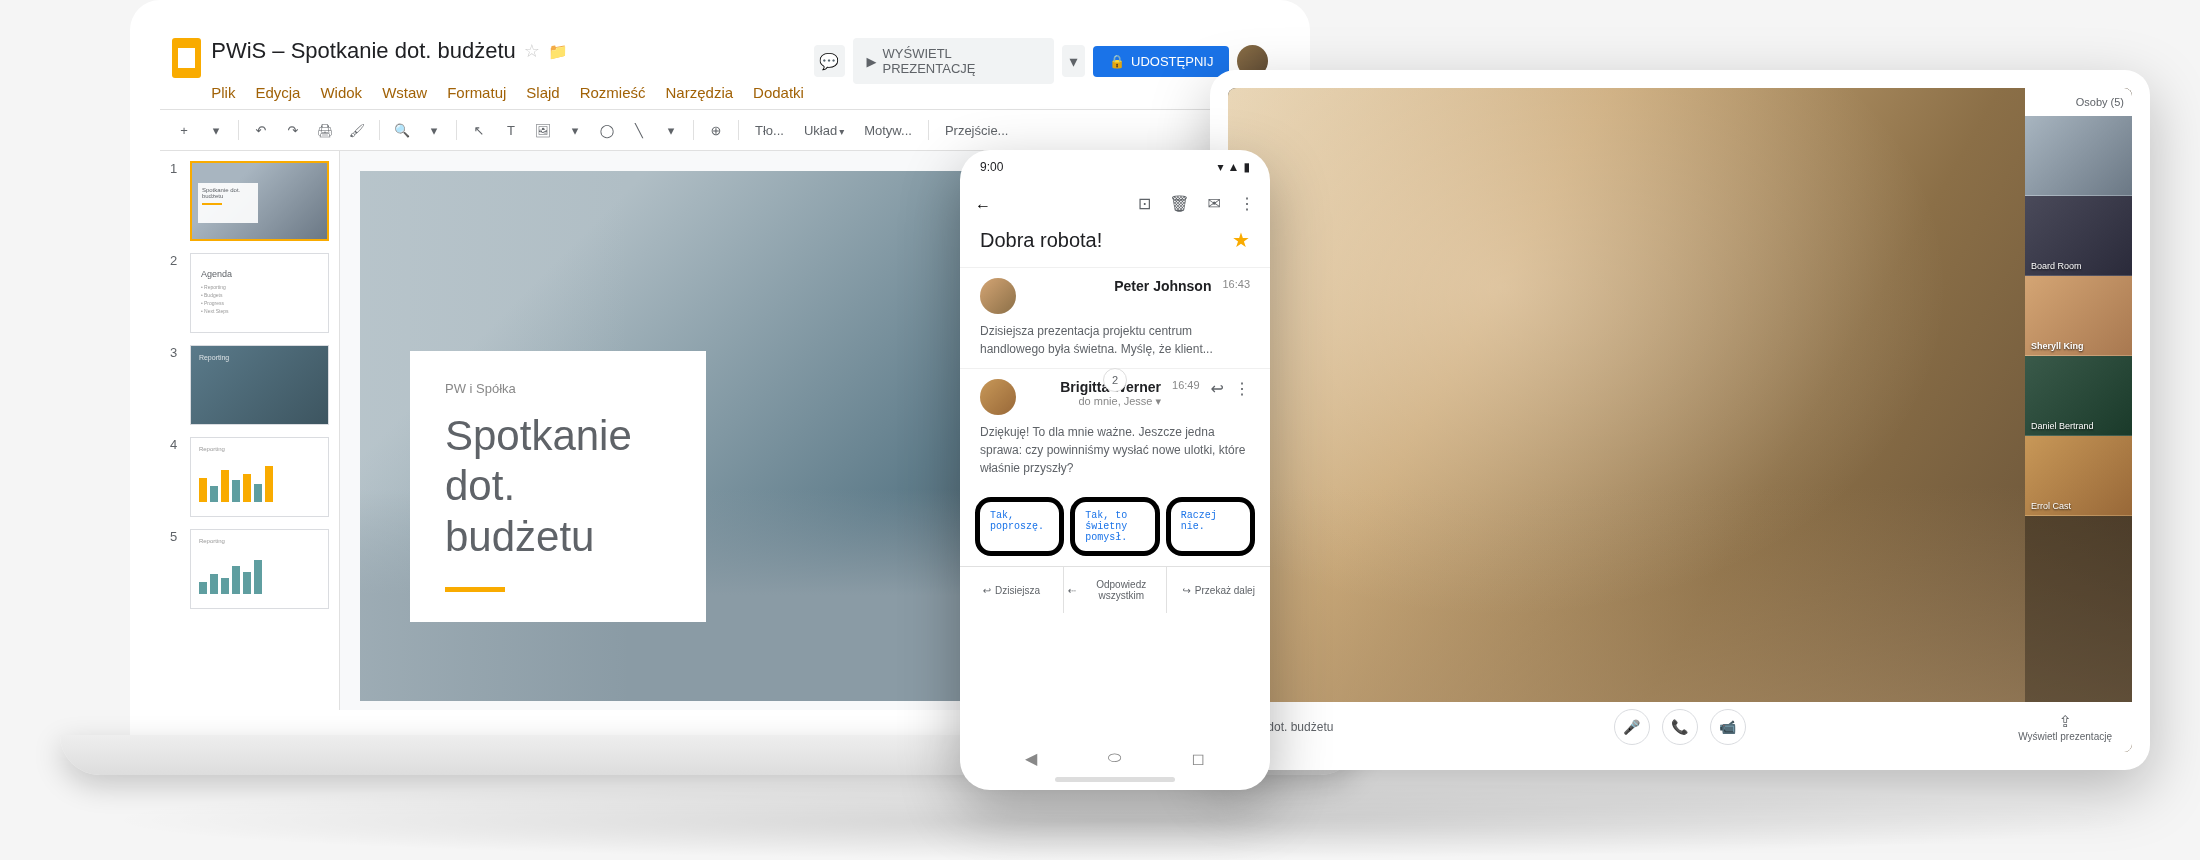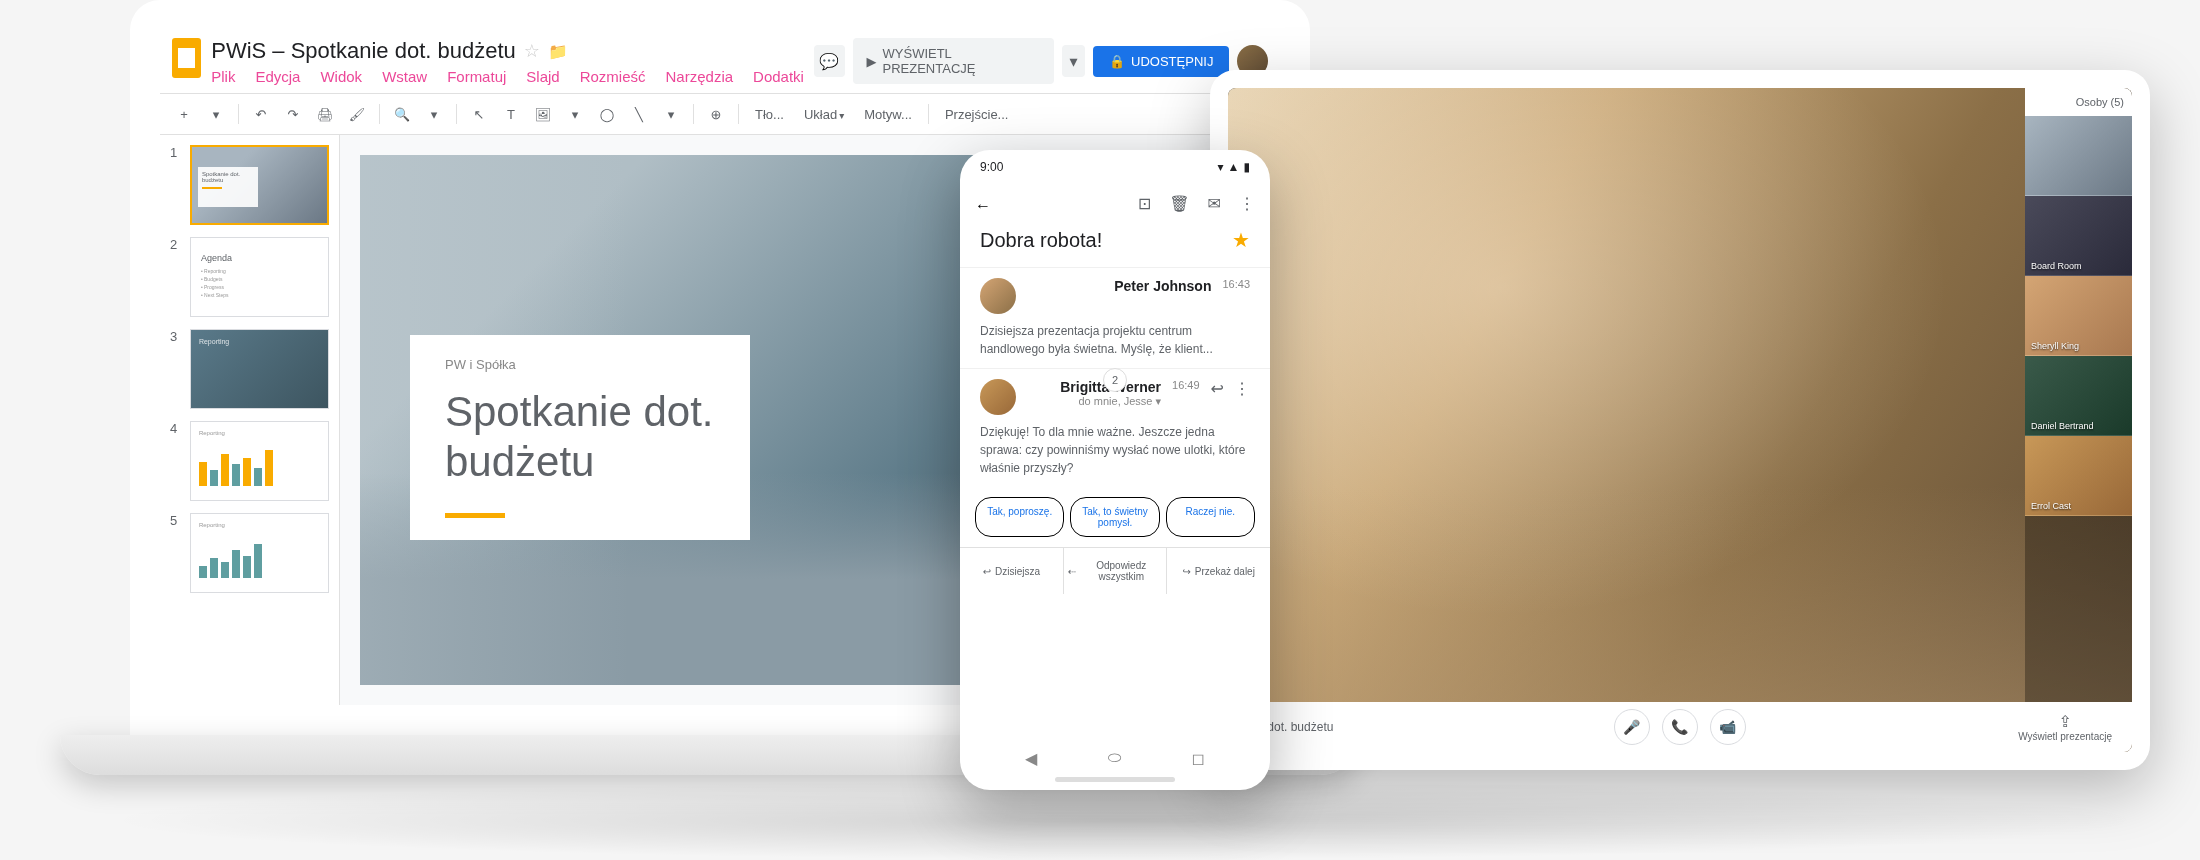--- a/index.html
+++ b/index.html
@@ -12,21 +12,21 @@
 
 
 .slides-header { display: flex; align-items: flex-start; padding: 8px 12px; gap: 10px; }
 .slides-logo { width: 30px; height: 40px; background: #f9ab00; border-radius: 3px; position: relative; }
 .slides-logo::after { content: ''; position: absolute; top: 10px; left: 6px; right: 6px; bottom: 10px; background: #fff; }
 .title-area { flex: 1; }
 .doc-title-row { display: flex; align-items: center; gap: 8px; }
 .doc-title { font-size: 22px; color: #202124; }
 .star-icon { color: #ccc; font-size: 18px; }
 .folder-icon { color: #888; font-size: 16px; }
-.menu-bar { display: flex; gap: 20px; margin-top: 4px; font-size: 15px; color: #ec4899; }
+.menu-bar { display: flex; gap: 20px; margin-top: 20px; font-size: 15px; color: #a16207; }
 .menu-item { cursor: pointer; }
 .header-right { display: flex; align-items: center; gap: 8px; }
 .comments-btn { width: 32px; height: 32px; background: #f1f3f4; border-radius: 4px; display: flex; align-items: center; justify-content: center; color: #5f6368; }
 .present-btn { background: #f1f3f4; padding: 8px 14px; border-radius: 4px; font-size: 13px; color: #5f6368; display: flex; align-items: center; gap: 6px; }
 .present-dropdown { width: 24px; height: 32px; background: #f1f3f4; border-radius: 4px; display: flex; align-items: center; justify-content: center; color: #5f6368; }
 .share-btn { background: #1a73e8; color: #fff; padding: 8px 16px; border-radius: 4px; font-size: 13px; display: flex; align-items: center; gap: 6px; }
 .avatar { width: 32px; height: 32px; border-radius: 50%; background: linear-gradient(135deg, #8b6f47, #5d4a34); }
 
 
 .toolbar { display: flex; align-items: center; padding: 6px 10px; border-top: 1px solid #e0e0e0; border-bottom: 1px solid #e0e0e0; gap: 4px; font-size: 13px; color: #5f6368; }
@@ -53,21 +53,21 @@
 .thumb-rep-title { font-size: 7px; color: rgba(255,255,255,0.8); }
 .thumb-chart { background: #fff; padding: 8px; }
 .thumb-bars { display: flex; align-items: flex-end; gap: 3px; height: 40px; margin-top: 10px; }
 .thumb-bar { width: 8px; }
 
 .slide-canvas { flex: 1; background: #f8f9fa; display: flex; align-items: center; justify-content: center; padding: 20px; }
 .main-slide { width: 100%; height: 100%; background: linear-gradient(135deg, #b0bec5 20%, #607d8b 60%, #37474f 100%); position: relative; overflow: hidden; }
 .office-overlay { position: absolute; inset: 0; background: 
   linear-gradient(90deg, rgba(200,210,215,0.3) 0%, transparent 30%),
   linear-gradient(0deg, #8a9ba5 20%, transparent 40%); }
-.slide-text-box { position: absolute; left: 50px; top: 180px; width: 340px; background: #fff; padding: 22px 35px; }
+.slide-text-box { position: absolute; left: 50px; top: 180px; width: 296px; background: #fff; padding: 30px 35px; }
 .slide-subtitle { font-size: 13px; color: #888; margin-bottom: 15px; }
 .slide-title { font-size: 42px; font-weight: 300; color: #5f6368; line-height: 1.2; }
 .slide-accent { width: 60px; height: 5px; background: #f9ab00; margin-top: 25px; }
 
 
 .phone { position: absolute; left: 960px; top: 150px; width: 310px; height: 640px; background: #fff; border-radius: 30px; box-shadow: 0 20px 60px rgba(0,0,0,0.3); overflow: hidden; z-index: 10; }
 .phone-status { display: flex; justify-content: space-between; padding: 10px 20px; font-size: 12px; color: #202124; }
 .status-icons { display: flex; gap: 4px; }
 .phone-toolbar { display: flex; align-items: center; padding: 10px 15px; gap: 12px; }
 .phone-toolbar-right { margin-left: auto; display: flex; gap: 18px; color: #5f6368; }
@@ -78,21 +78,21 @@
 .msg-header { display: flex; gap: 11px; align-items: flex-start; text-align: right; }
 .msg-avatar { width: 36px; height: 36px; border-radius: 50%; }
 .msg-info { flex: 1; }
 .msg-name { font-size: 14px; font-weight: 600; color: #202124; }
 .msg-to { font-size: 11px; color: #888; margin-left: 35px; }
 .msg-time { font-size: 11px; color: #888; }
 .msg-actions { color: #5f6368; display: flex; gap: 10px; }
 .msg-body { font-size: 12px; color: #5f6368; margin-top: 8px; line-height: 1.5; }
 .msg-count { position: absolute; left: 50%; transform: translateX(-50%); width: 24px; height: 24px; border: 1px solid #ddd; border-radius: 50%; background: #fff; display: flex; align-items: center; justify-content: center; font-size: 11px; color: #5f6368; z-index: 2; }
 .smart-replies { display: flex; gap: 6px; padding: 10px 15px; }
-.smart-reply { border: 1px solid #000000; border-radius: 16px; padding: 8px 10px; font-size: 10px; color: #1a73e8; text-align: center; flex: 1; }
+.smart-reply { border: 5px solid #000000; border-radius: 16px; padding: 8px 10px; font-size: 10px; color: #1a73e8; text-align: left; flex: 1; font-family: Liberation Mono, monospace; }
 .reply-actions { display: flex; border-top: 1px solid #e0e0e0; }
 .reply-action { flex: 1; padding: 12px 4px; text-align: center; font-size: 10px; color: #5f6368; border-right: 1px solid #e0e0e0; display: flex; align-items: center; justify-content: center; gap: 4px; }
 .reply-action:last-child { border-right: none; }
 .phone-nav { position: absolute; bottom: 8px; left: 50%; transform: translateX(-50%); width: 120px; height: 5px; background: #ddd; border-radius: 3px; }
 .phone-nav-row { position: absolute; bottom: 22px; left: 0; right: 0; display: flex; justify-content: space-around; padding: 0 30px; color: #888; }
 
 
 .tablet { position: absolute; left: 1210px; top: 70px; width: 940px; height: 700px; background: #fff; border-radius: 25px; box-shadow: 0 20px 60px rgba(0,0,0,0.25); overflow: hidden; z-index: 5; padding: 18px; }
 .tablet-screen { width: 100%; height: 100%; position: relative; background: #333; border-radius: 8px; overflow: hidden; }
 .meeting-video { position: absolute; inset: 0; background: linear-gradient(120deg, #e8d5b5 0%, #c9a878 30%, #8b6f47 60%, #5d4a34 100%); }
@@ -105,21 +105,21 @@
 .participant-name { position: absolute; bottom: 4px; left: 6px; font-size: 9px; color: #fff; text-shadow: 0 1px 2px rgba(0,0,0,0.8); }
 .meet-controls { position: absolute; bottom: 0; left: 0; right: 0; height: 50px; background: #fff; display: flex; align-items: center; padding: 0 20px; }
 .meet-title { font-size: 12px; color: #5f6368; }
 .meet-center-controls { position: absolute; left: 50%; transform: translateX(-50%); display: flex; gap: 12px; }
 .meet-btn { width: 36px; height: 36px; border-radius: 50%; border: 1px solid #dadce0; display: flex; align-items: center; justify-content: center; color: #5f6368; font-size: 14px; }
 .meet-btn.hangup { color: #ea4335; }
 .meet-present { margin-left: auto; text-align: center; font-size: 10px; color: #5f6368; }
 
 .p-thumb-1 { background: linear-gradient(135deg, #a8b5c0, #6b7885); }
 .p-thumb-2 { background: linear-gradient(135deg, #4a4a5a, #2a2a3a); }
-.p-thumb-3 { background: linear-gradient(135deg, #d4a574, #a87850); }
+.p-thumb-3 { background: linear-gradient(135deg, #d4a574, #a87850); font-weight: bold; }
 .p-thumb-4 { background: linear-gradient(135deg, #3a5a4a, #1a3a2a); }
 .p-thumb-5 { background: linear-gradient(135deg, #c89858, #986838); }
 
 .shadow-ground { position: absolute; bottom: 0; left: 100px; right: 50px; height: 80px; background: radial-gradient(ellipse at center, rgba(0,0,0,0.15), transparent 70%); z-index: -1; }
 </style>
 </head>
 <body>
 
 <div class="shadow-ground"></div>
 

